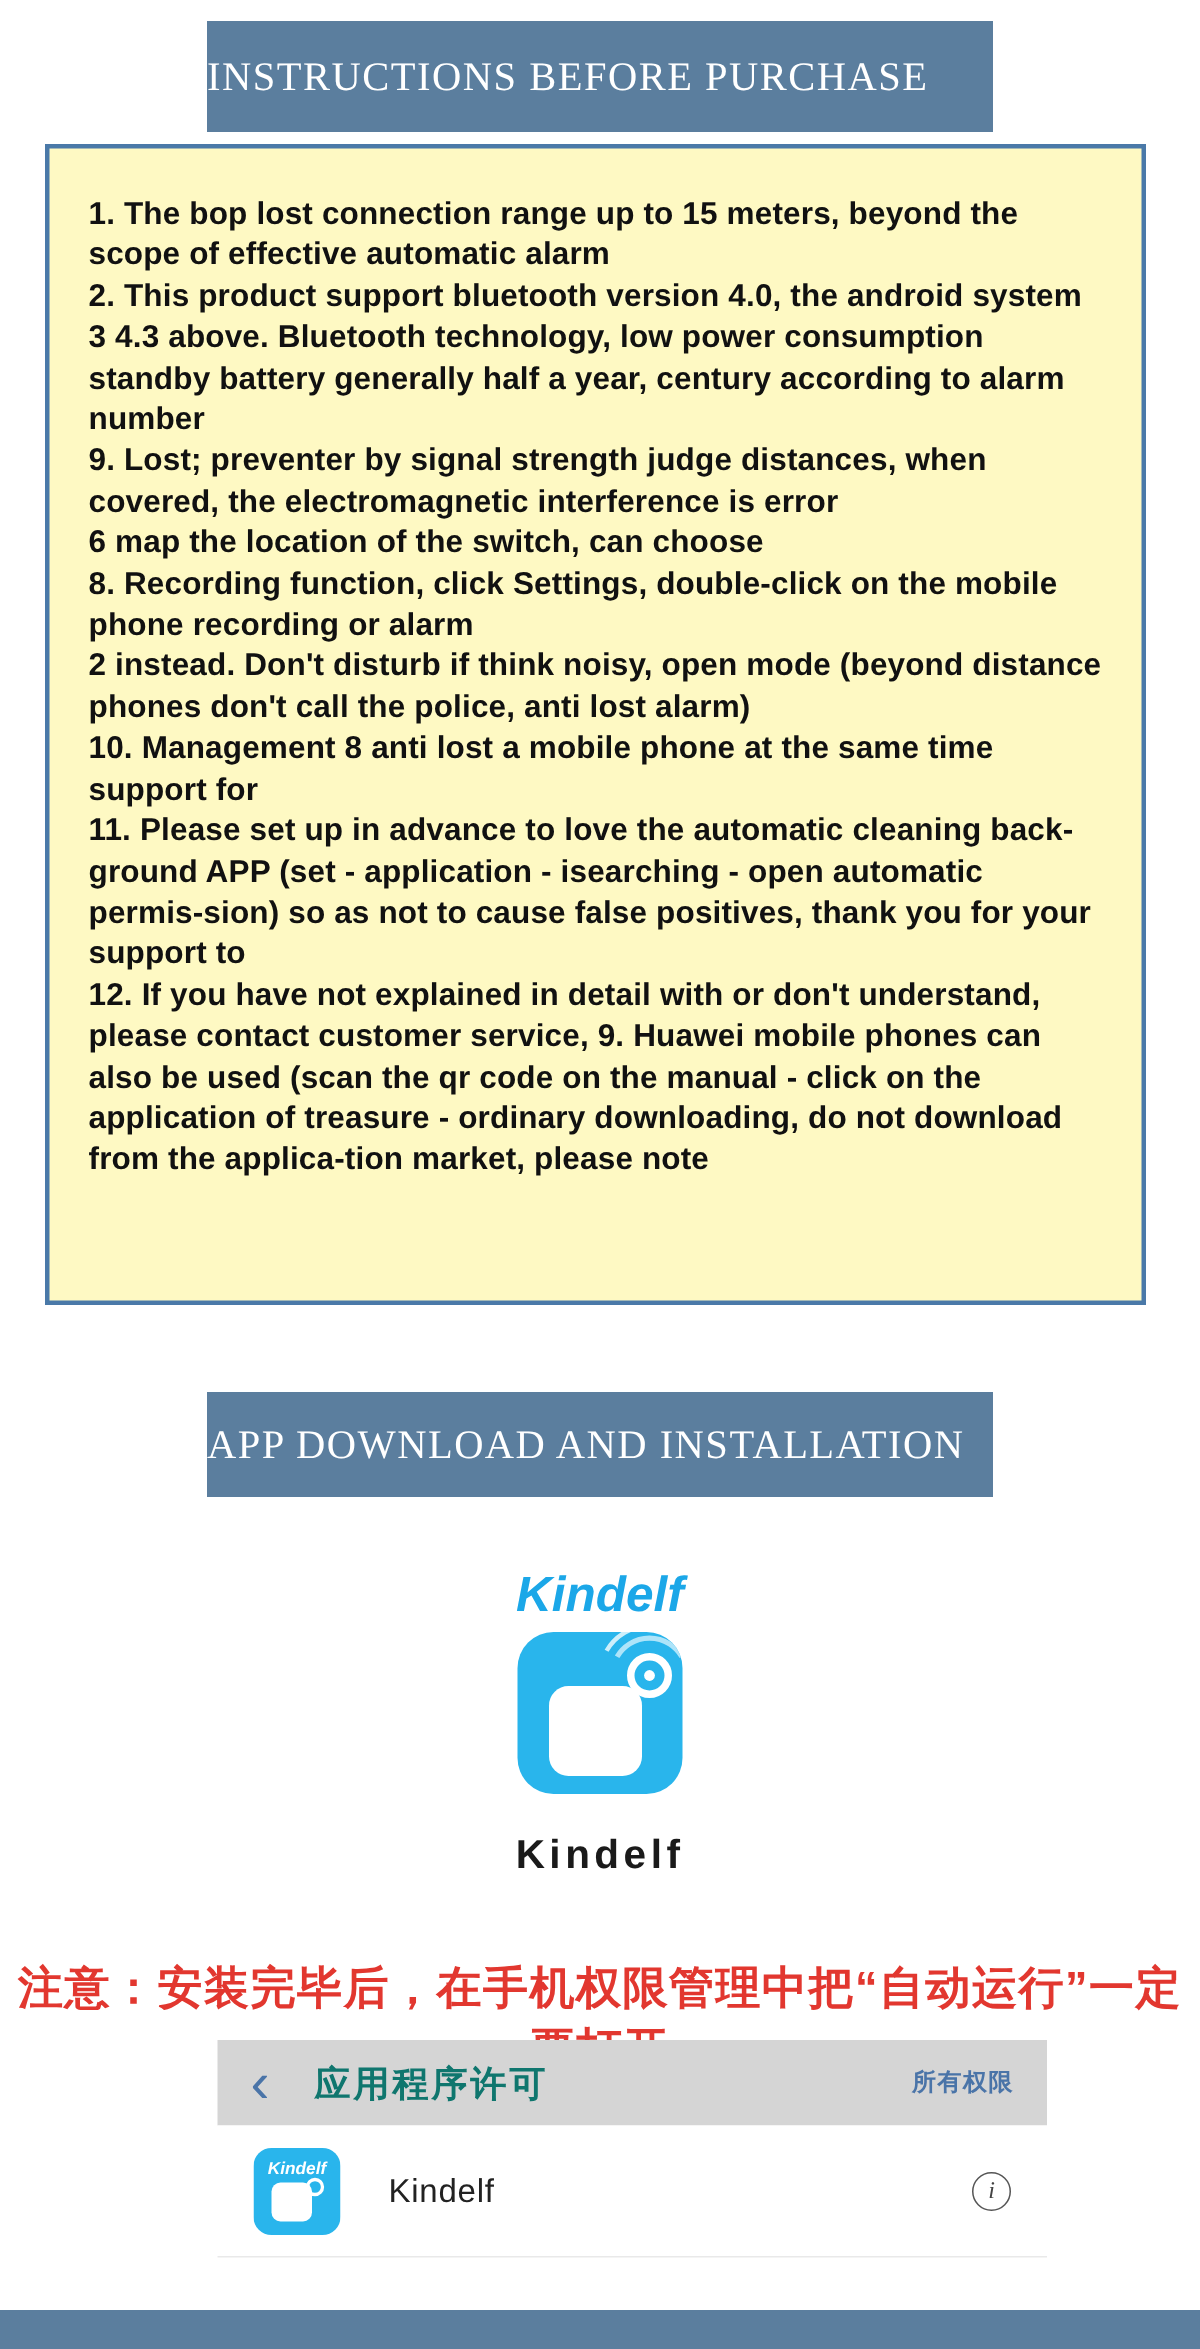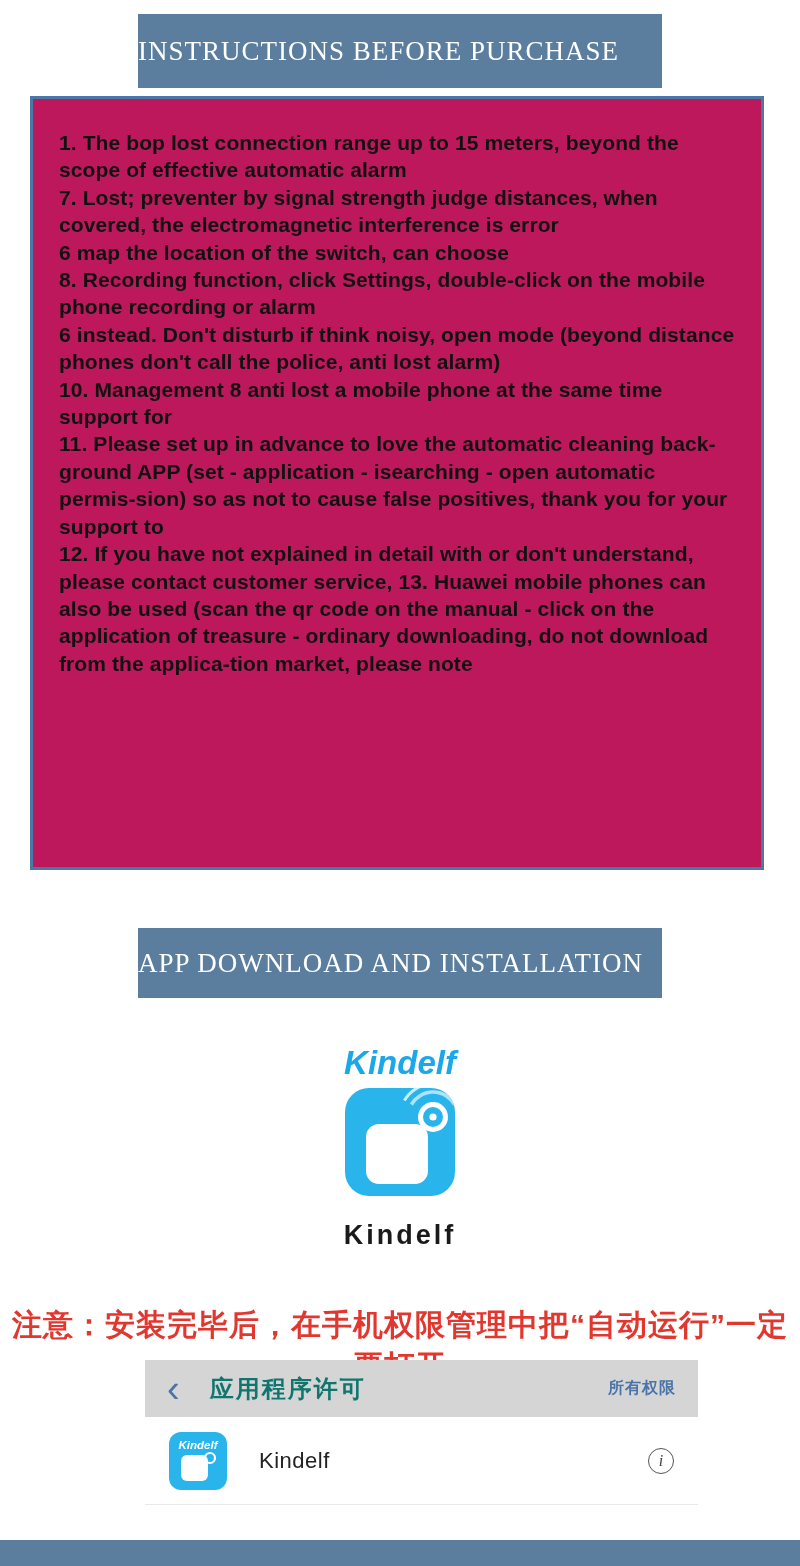--- a/index.html
+++ b/index.html
@@ -15,21 +15,21 @@
     width:524px; background:#5b7e9e; color:#ffffff;
     font-family:"Liberation Serif", serif; font-weight:normal;
     text-align:left; letter-spacing:1px;
   }
   .banner1 { top:14px; height:74px; line-height:74px; font-size:27px; }
   .banner2 { top:928px; height:70px; line-height:70px; font-size:27px; }
 
   
   .instructions-box {
     position:absolute; left:30px; top:96px; width:734px; height:774px;
-    border:3px solid #4a79a8; background:#be185d;
+    border:3px solid #4a79a8; background:#fef9c3;
     padding:30px 24px 0 26px;
   }
   .instr {
     font-size:21px; font-weight:bold; color:#111111;
     line-height:27.4px; letter-spacing:0.1px;
   }
 
   
   .app-block { position:absolute; top:1044px; left:0; width:800px; text-align:center; }
   .app-icon-svg { display:inline-block; }
@@ -76,27 +76,28 @@
 </style>
 </head>
 <body>
 
 <div class="banner banner1">
   <span>INSTRUCTIONS BEFORE PURCHASE</span>
 </div>
 
 <div class="instructions-box">
   <p class="instr">1. The bop lost connection range up to 15 meters, beyond the scope of effective automatic alarm</p>
-  <p class="instr">7. Lost; preventer by signal strength judge distances, when covered, the electromagnetic interference is error</p>
+  <p class="instr">2. This product support bluetooth version 4.0, the android system 3 4.3 above. Bluetooth technology, low power consumption standby battery generally half a year, century according to alarm number</p>
+  <p class="instr">9. Lost; preventer by signal strength judge distances, when covered, the electromagnetic interference is error</p>
   <p class="instr">6 map the location of the switch, can choose</p>
   <p class="instr">8. Recording function, click Settings, double-click on the mobile phone recording or alarm</p>
-  <p class="instr">6 instead. Don't disturb if think noisy, open mode (beyond distance phones don't call the police, anti lost alarm)</p>
+  <p class="instr">2 instead. Don't disturb if think noisy, open mode (beyond distance phones don't call the police, anti lost alarm)</p>
   <p class="instr">10. Management 8 anti lost a mobile phone at the same time support for</p>
   <p class="instr">11. Please set up in advance to love the automatic cleaning back-ground APP (set - application - isearching - open automatic permis-sion) so as not to cause false positives, thank you for your support to</p>
-  <p class="instr">12. If you have not explained in detail with or don't understand, please contact customer service, 13. Huawei mobile phones can also be used (scan the qr code on the manual - click on the application of treasure - ordinary downloading, do not download from the applica-tion market, please note</p>
+  <p class="instr">12. If you have not explained in detail with or don't understand, please contact customer service, 9. Huawei mobile phones can also be used (scan the qr code on the manual - click on the application of treasure - ordinary downloading, do not download from the applica-tion market, please note</p>
 </div>
 
 <div class="banner banner2">
   <span>APP DOWNLOAD AND INSTALLATION</span>
 </div>
 
 <div class="app-block">
   <svg class="app-icon-svg" width="176" height="162" viewBox="0 0 176 162">
     <defs>
       <clipPath id="sq">

